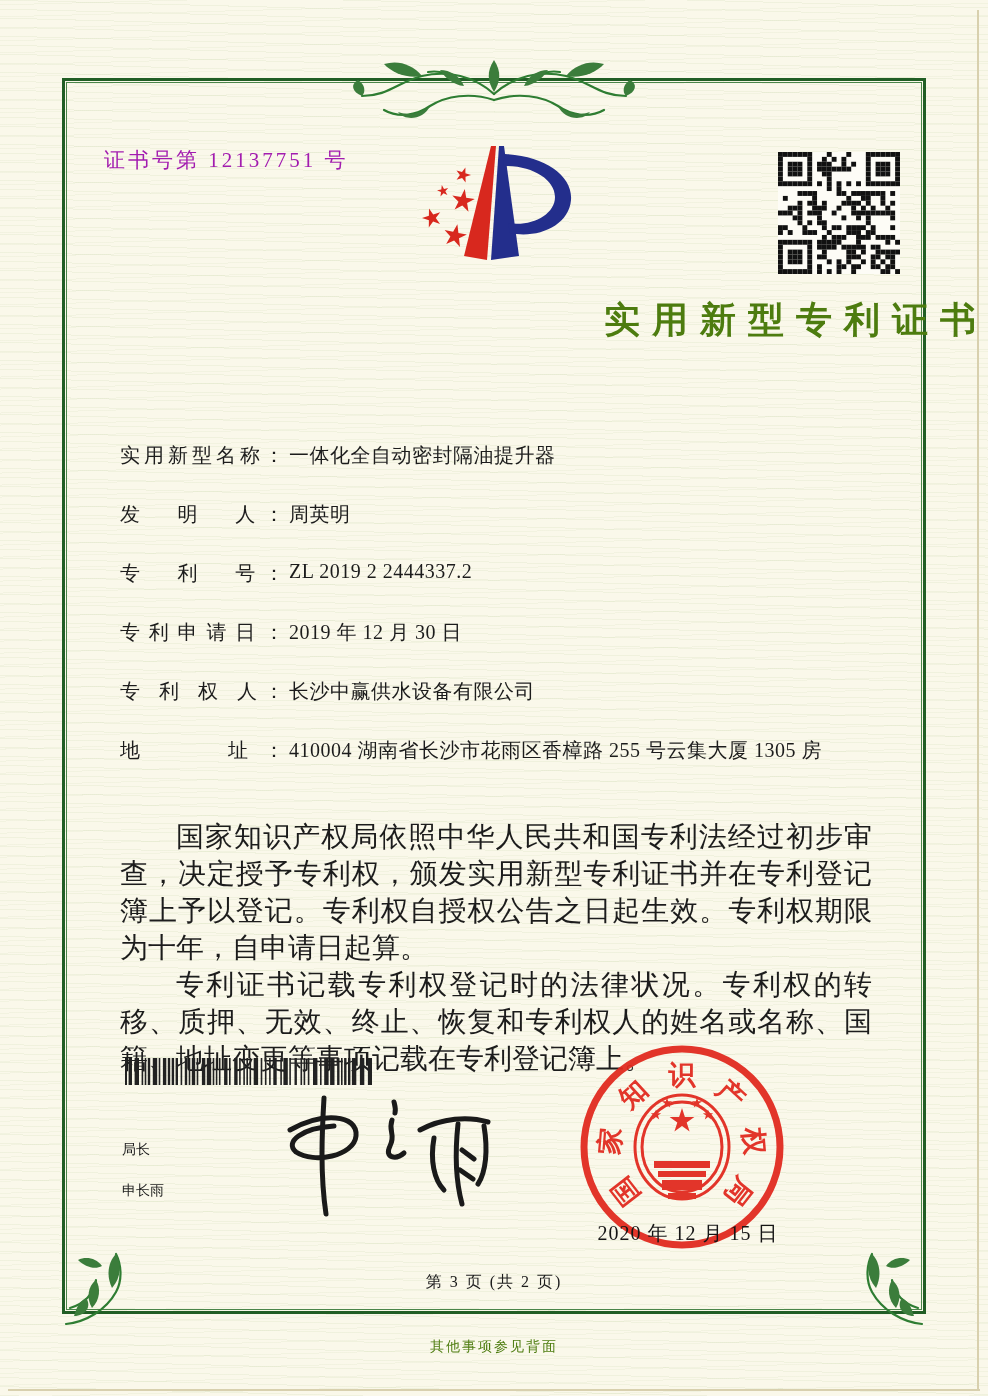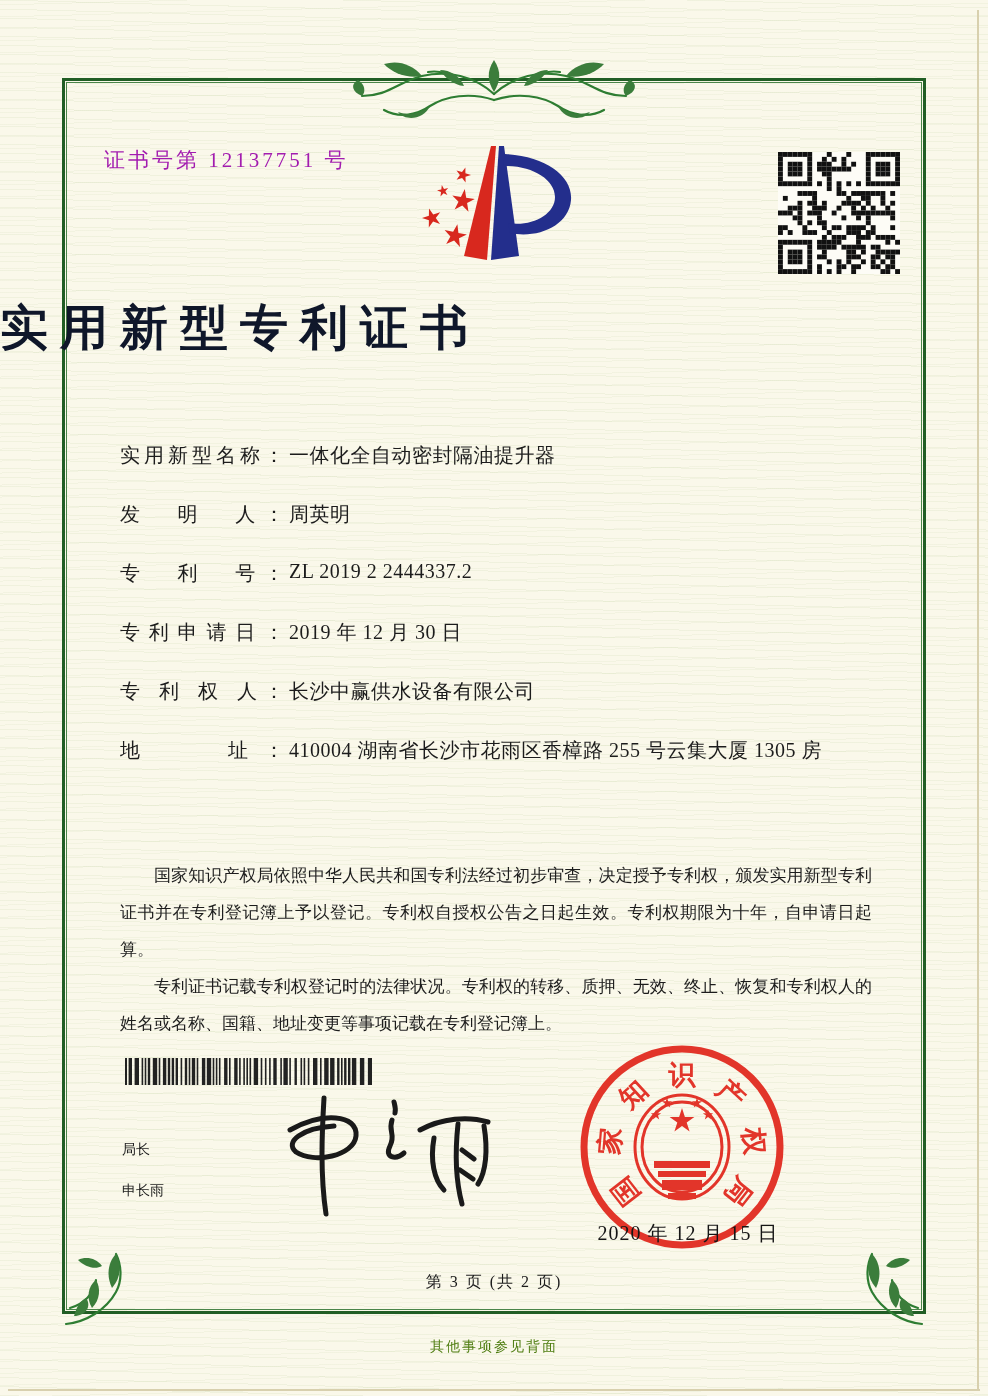--- a/index.html
+++ b/index.html
@@ -14,31 +14,31 @@
     background-image:
       repeating-linear-gradient(1.5deg, rgba(150,180,110,0.10) 0 1px, rgba(0,0,0,0) 1px 9px),
       repeating-linear-gradient(-1.5deg, rgba(150,180,110,0.08) 0 1px, rgba(0,0,0,0) 1px 12px);
   }
   .frame{position:absolute;left:62px;top:78px;width:858px;height:1230px;border:3px solid #215e25;}
   .frame::after{content:"";position:absolute;inset:1px;border:1px solid #4a8549;}
   .edge-r{position:absolute;left:977px;top:10px;width:2px;height:1380px;background:#d8d0ae;}
   .edge-b{position:absolute;left:8px;top:1389px;width:972px;height:2px;background:#d8d0ae;}
 
   .certno{position:absolute;left:104px;top:146px;font-size:21px;letter-spacing:3px;color:#a21caf;}
-  .title{position:absolute;left:0;right:0;top:296px;text-align:left;font-size:48px;font-weight:bold;
-         letter-spacing:12px;color:#0f172a;}
+  .title{position:absolute;left:0;right:0;top:296px;text-align:right;font-size:36px;font-weight:bold;
+         letter-spacing:12px;color:#4d7c0f;}
   .logo{position:absolute;left:415px;top:138px;}
   .qr{position:absolute;left:778px;top:152px;background:#fdfcf6;}
 
   .fields{position:absolute;left:120px;top:414px;width:760px;font-size:20px;margin-top:28px;}
   .frow{height:59px;white-space:nowrap;}
   .flabel{display:inline-block;width:164px;text-align:justify;text-align-last:justify;vertical-align:top;}
   .fvalue{letter-spacing:0.5px;}
 
-  .body-text{position:absolute;left:120px;top:818px;width:752px;font-size:17px;line-height:37px;text-align:justify;margin-top:39px;}
+  .body-text{position:absolute;left:120px;top:818px;width:752px;font-size:28px;line-height:37px;text-align:justify;}
   .body-text p{margin:0;text-indent:2em;}
 
   .barcode{position:absolute;left:125px;top:1058px;}
   .director{position:absolute;left:122px;top:1130px;font-size:14px;line-height:41px;
             font-family:Liberation Mono, monospace;}
   .signature{position:absolute;left:262px;top:1092px;}
   .seal{position:absolute;left:570px;top:1035px;opacity:0.93;}
   .seal-date{position:absolute;left:593px;top:1220px;width:190px;font-size:20px;letter-spacing:1px;
              color:#151515;text-align:center;white-space:nowrap;}
   .pageinfo{position:absolute;left:0;right:0;top:1272px;text-align:center;font-size:16px;letter-spacing:2px;}

